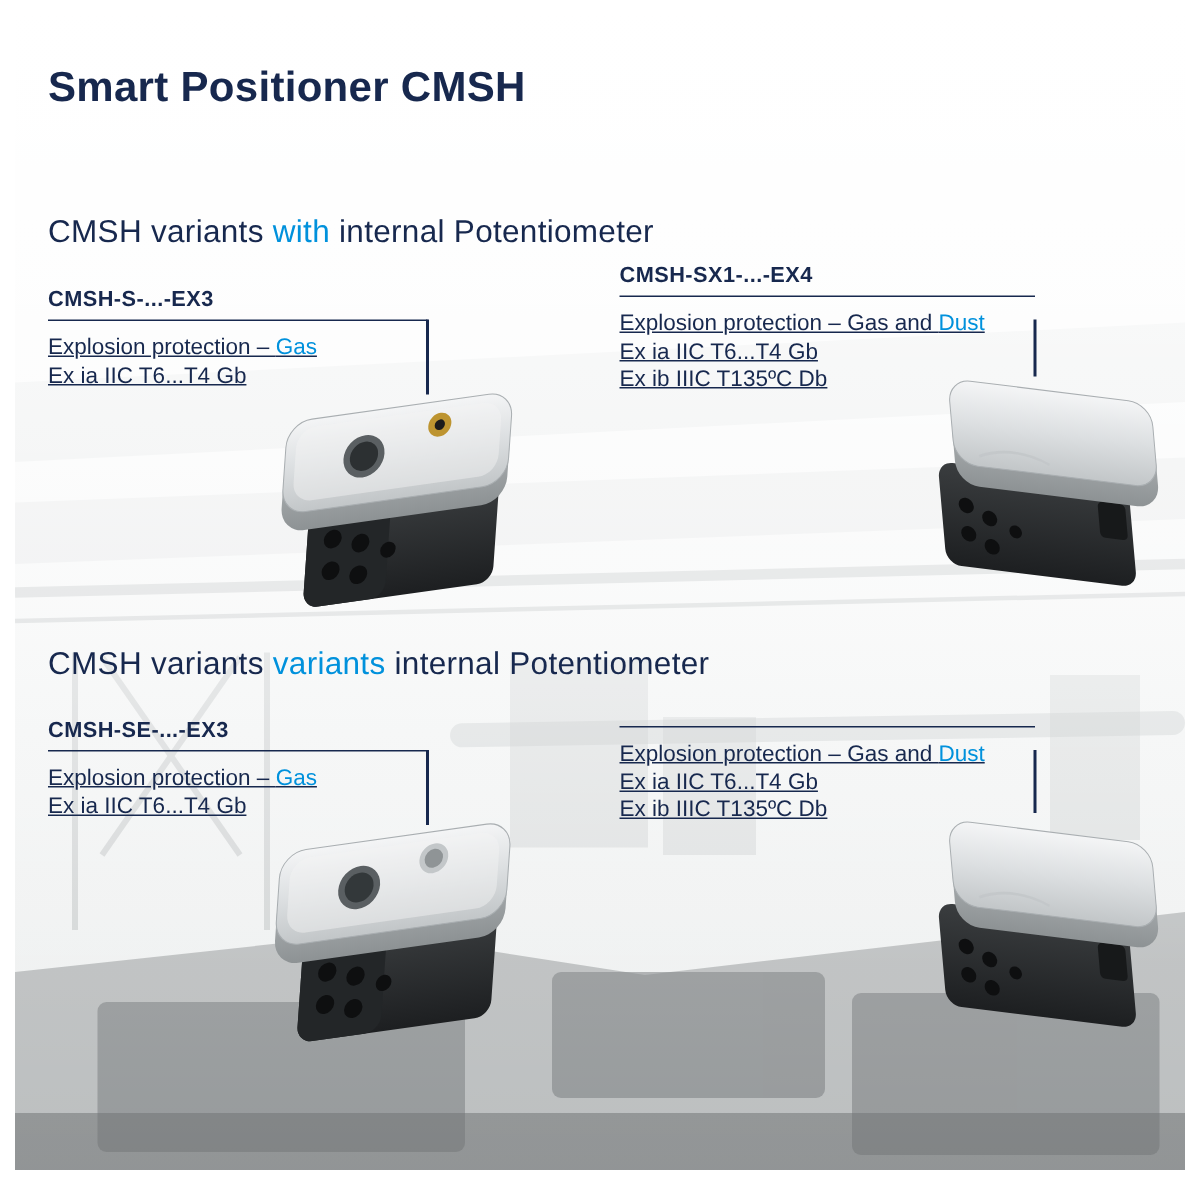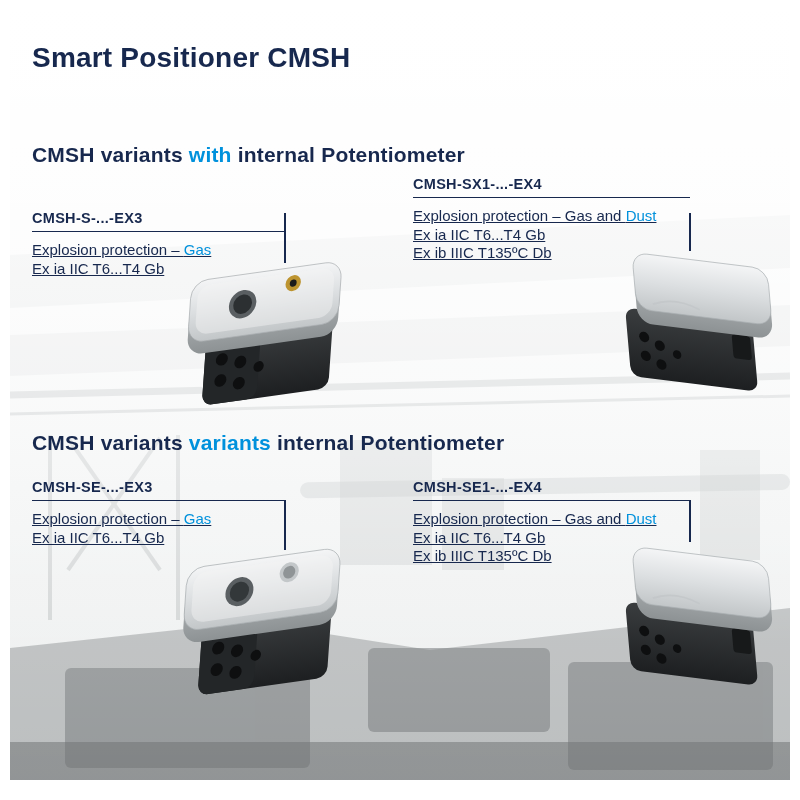--- a/index.html
+++ b/index.html
@@ -7,21 +7,21 @@
   body { background:#fff; font-family:"Liberation Sans", sans-serif; }
   .page { position:relative; width:800px; height:800px; background:#fff; overflow:hidden; }
 
   .bg-wrap { position:absolute; left:10px; top:10px; width:780px; height:770px; }
   .bg-wrap svg { display:block; width:100%; height:100%; }
 
   .title-block { position:absolute; left:32px; top:40px; }
   .page-title { font-size:28px; font-weight:bold; color:var(--dark); line-height:1.32; letter-spacing:.2px; }
   .page-subtitle { font-size:28px; font-weight:bold; color:var(--accent); line-height:1.32; letter-spacing:.2px; }
 
-  .section-heading { position:absolute; left:32px; font-size:21px; font-weight:bold; color:var(--dark); letter-spacing:.2px; }
+  .section-heading { position:absolute; left:32px; font-size:21px; font-weight:normal; color:var(--dark); letter-spacing:.2px; }
   .accent { color:var(--accent); }
 
   .callout { position:absolute; width:330px; }
   .model { font-size:14.5px; font-weight:bold; color:var(--dark); letter-spacing:.3px; }
   .rule { border-top:1.5px solid var(--dark); margin-top:5px; }
   .rule-l { width:253px; }
   .rule-r { width:277px; }
   .body-lines { margin-top:9px; }
   .body-line { font-size:15px; line-height:18.5px; color:var(--dark);text-decoration:underline; }
 
@@ -101,21 +101,21 @@
       <rect width="780" height="770" fill="url(#wash)"></rect>
     </svg>
   </div>
 
   <div class="title-block">
     <div class="page-title">Smart Positioner CMSH</div>
   </div>
 
   <div class="section-heading" style="top:143px"><span>CMSH variants </span><span class="accent">with</span><span> internal Potentiometer</span></div>
 
-  <div class="callout" style="left:32px; top:210px">
+  <div class="callout" style="left:32px; top:192px">
     <div class="model">CMSH-S-...-EX3</div>
     <div class="rule rule-l"></div>
     <div class="body-lines">
       <p class="body-line"><span>Explosion protection – </span><span class="accent">Gas</span></p>
       <p class="body-line accent">Ex ia IIC T6...T4 Gb</p>
     </div>
   </div>
   <div class="connector" style="left:284px; top:213px; height:50px"></div>
 
   <div class="callout" style="left:413px; top:176px">
@@ -181,21 +181,20 @@
     <div class="model">CMSH-SE-...-EX3</div>
     <div class="rule rule-l"></div>
     <div class="body-lines">
       <p class="body-line"><span>Explosion protection – </span><span class="accent">Gas</span></p>
       <p class="body-line accent">Ex ia IIC T6...T4 Gb</p>
     </div>
   </div>
   <div class="connector" style="left:284px; top:500px; height:50px"></div>
 
   <div class="callout" style="left:413px; top:479px">
-    <div class="model">CMSH-SE1-...-EX4</div>
     <div class="rule rule-r"></div>
     <div class="body-lines">
       <p class="body-line"><span>Explosion protection – Gas and </span><span class="accent">Dust</span></p>
       <p class="body-line">Ex ia IIC T6...T4 Gb</p>
       <p class="body-line accent">Ex ib IIIC T135ºC Db</p>
     </div>
   </div>
   <div class="connector" style="left:689px; top:500px; height:42px"></div>
 
   <div class="product" style="left:153px; top:532px">

